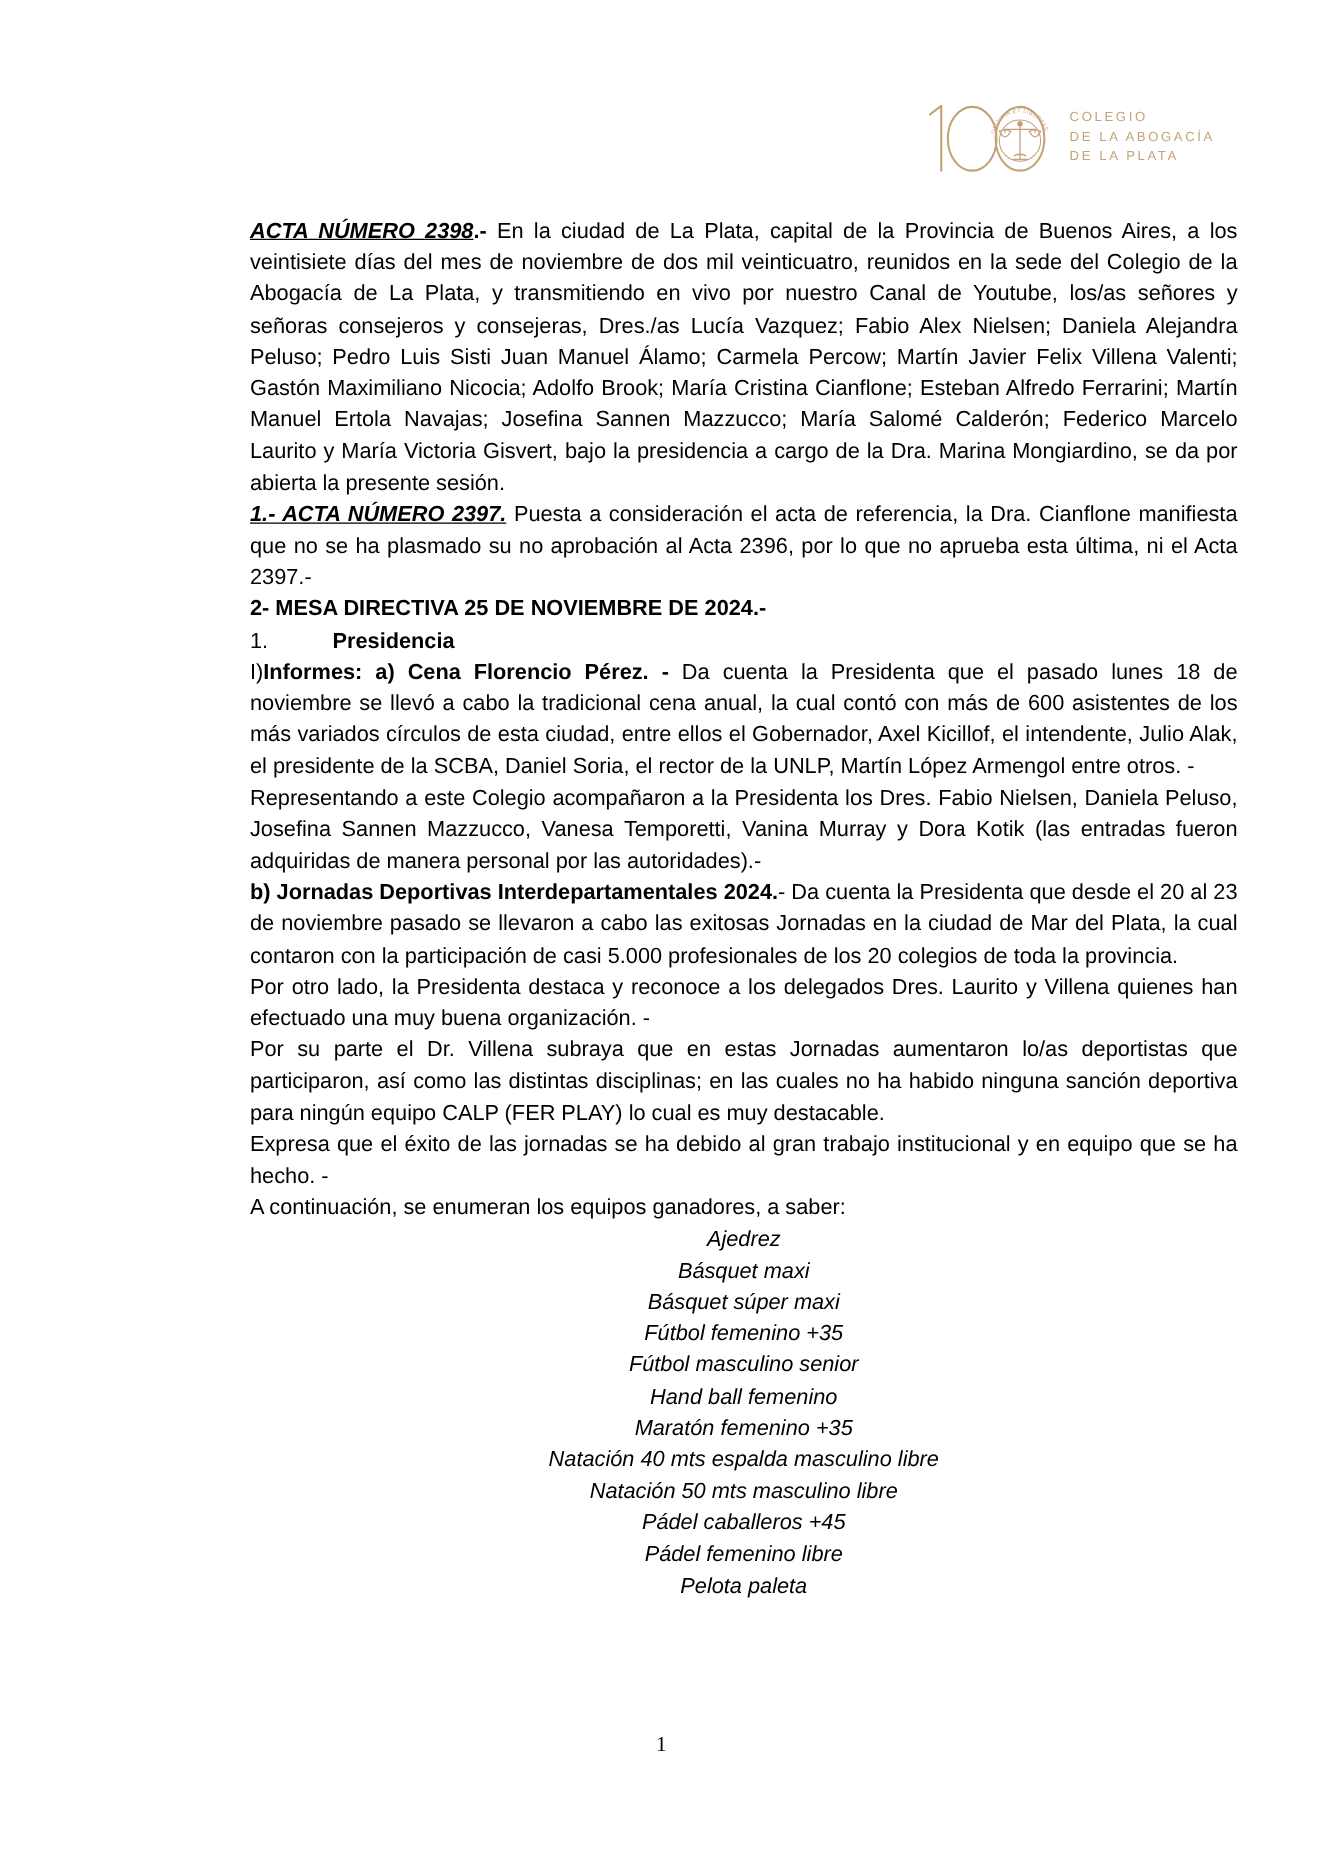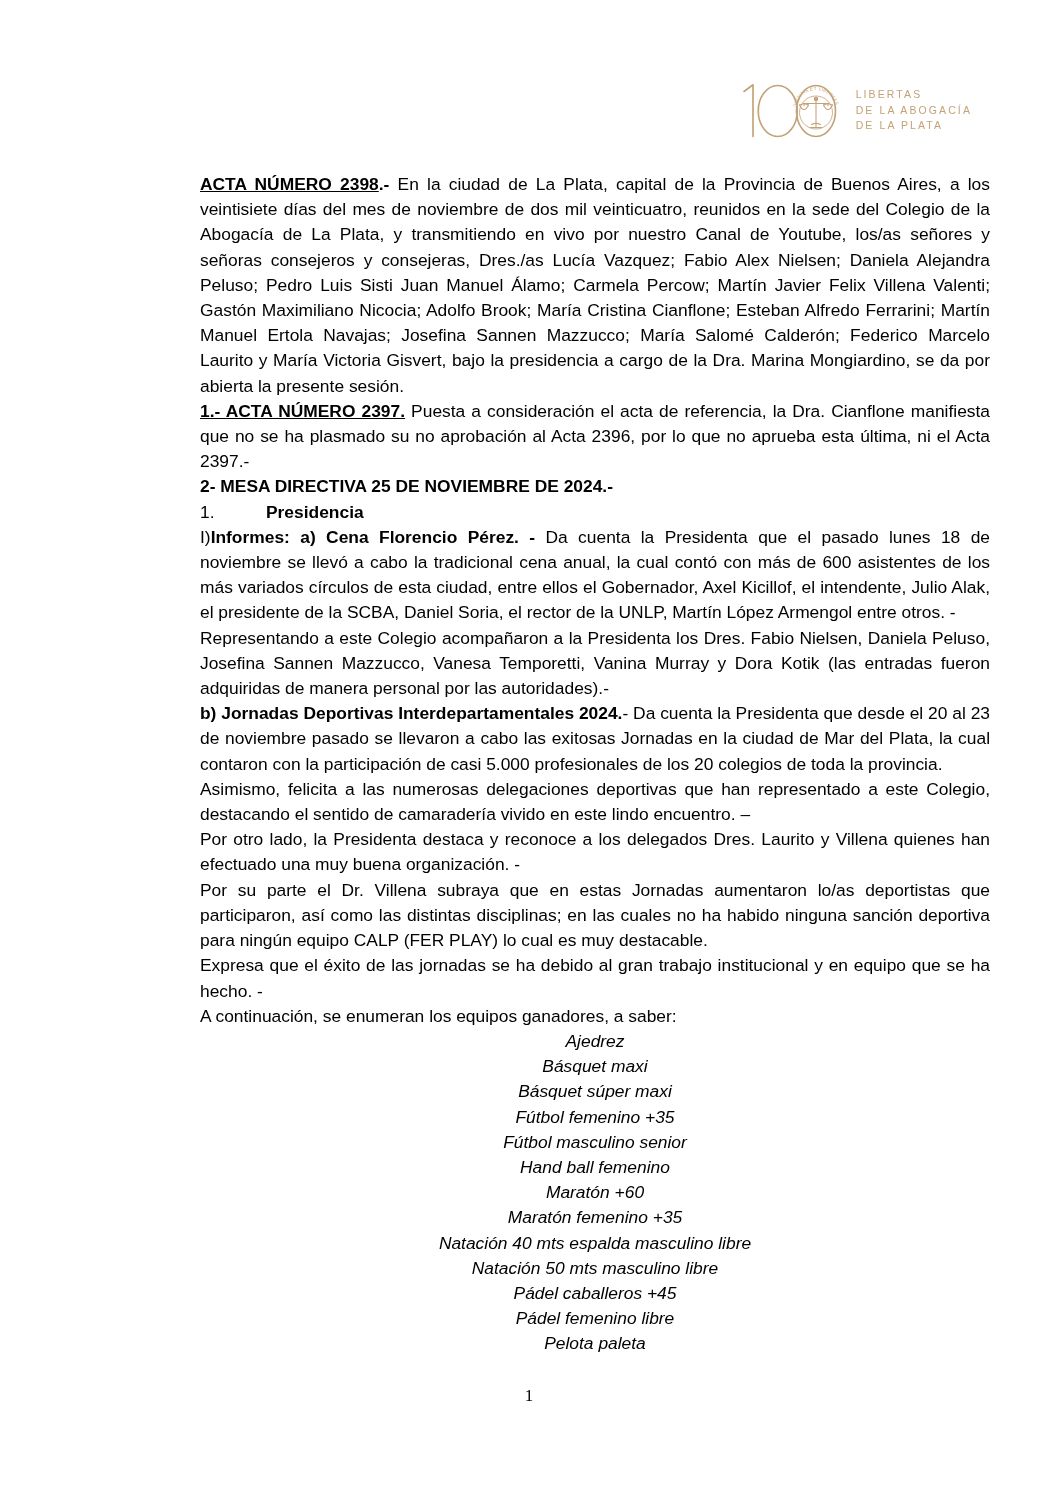--- a/index.html
+++ b/index.html
@@ -63,21 +63,21 @@
     margin: 0;
     text-align: justify;
   }
   .doc p.last-line,
   .doc p.flow > :last-child {
     
   }
   
 
   .b { font-weight: bold; }
-  .bu { font-weight: bold; text-decoration: underline; }
+  .bu { font-weight: bold; text-decoration: underline; font-style: italic; }
 
   .heading-line {
     font-weight: bold;
     text-align: left;
   }
   .num-line {
     display: block;
     text-align: left;
     white-space: pre;
   }
@@ -139,21 +139,21 @@
         <path d="M82 44 Q88 56 94 44" fill="none"></path>
         <path d="M114 44 Q120 56 126 44" fill="none"></path>
         <line x1="88" y1="42" x2="88" y2="45"></line>
         <line x1="120" y1="42" x2="120" y2="45"></line>
         <path d="M96 74 L112 74"></path>
         <path d="M98 70 Q104 67 110 70"></path>
       </g>
     </svg>
 
     <div class="logo-words">
-      <span style="color:#c3a277">LIBERTAS</span>
+      <span style="color:#c3a277">COLEGIO</span>
       <span style="color:#c3a277">DE LA ABOGACÍA</span>
       <span style="color:#c3a277">DE LA PLATA</span>
     </div>
   </div>
 
   <div class="doc">
 
     <p><span class="bu">ACTA NÚMERO 2398</span><span class="b">.-</span><span> En la ciudad de La Plata, capital de la Provincia de Buenos Aires, a los veintisiete días del mes de noviembre de dos mil veinticuatro, reunidos en la sede del Colegio de la Abogacía de La Plata, y transmitiendo en vivo por nuestro Canal de Youtube, los/as señores y señoras consejeros y consejeras, Dres./as Lucía Vazquez; Fabio Alex Nielsen; Daniela Alejandra Peluso; Pedro Luis Sisti Juan Manuel Álamo; Carmela Percow; Martín Javier Felix Villena Valenti; Gastón Maximiliano Nicocia; Adolfo Brook; María Cristina Cianflone; Esteban Alfredo Ferrarini; Martín Manuel Ertola Navajas; Josefina Sannen Mazzucco; María Salomé Calderón; Federico Marcelo Laurito y María Victoria Gisvert, bajo la presidencia a cargo de la Dra. Marina Mongiardino, se da por abierta la presente sesión.</span></p>
 
     <p><span class="bu">1.- ACTA NÚMERO 2397.</span><span> Puesta a consideración el acta de referencia, la Dra. Cianflone manifiesta que no se ha plasmado su no aprobación al Acta 2396, por lo que no aprueba esta última, ni el Acta 2397.-</span></p>
@@ -163,38 +163,36 @@
 
     <p class="num-line"><span class="marker">1.</span><span class="b">Presidencia</span></p>
 
     <p><span class="marker">I)</span><span class="b">Informes: a) Cena Florencio Pérez. -</span><span> Da cuenta la Presidenta que el pasado lunes 18 de noviembre se llevó a cabo la tradicional cena anual, la cual contó con más de 600 asistentes de los más variados círculos de esta ciudad, entre ellos el Gobernador, Axel Kicillof, el intendente, Julio Alak, el presidente de la SCBA, Daniel Soria, el rector de la UNLP, Martín López Armengol entre otros. -</span></p>
 
     <p>Representando a este Colegio acompañaron a la Presidenta los Dres. Fabio Nielsen, Daniela Peluso, Josefina Sannen Mazzucco, Vanesa Temporetti, Vanina Murray y Dora Kotik (las entradas fueron adquiridas de manera personal por las autoridades).-</p>
 
 
     <p><span class="b">b) Jornadas Deportivas Interdepartamentales 2024.</span><span>- Da cuenta la Presidenta que desde el 20 al 23 de noviembre pasado se llevaron a cabo las exitosas Jornadas en la ciudad de Mar del Plata, la cual contaron con la participación de casi 5.000 profesionales de los 20 colegios de toda la provincia.</span></p>
 
-    <p>Asimismo, felicita a las numerosas delegaciones deportivas que han representado a este Colegio, destacando el sentido de camaradería vivido en este lindo encuentro. –</p>
 
     <p>Por otro lado, la Presidenta destaca y reconoce a los delegados Dres. Laurito y Villena quienes han efectuado una muy buena organización. -</p>
 
     <p>Por su parte el Dr. Villena subraya que en estas Jornadas aumentaron lo/as deportistas que participaron, así como las distintas disciplinas; en las cuales no ha habido ninguna sanción deportiva para ningún equipo CALP (FER PLAY) lo cual es muy destacable.</p>
 
     <p>Expresa que el éxito de las jornadas se ha debido al gran trabajo institucional y en equipo que se ha hecho. -</p>
 
     <p>A continuación, se enumeran los equipos ganadores, a saber:</p>
 
     <div>
       <span class="sport">Ajedrez</span>
       <span class="sport">Básquet maxi</span>
       <span class="sport">Básquet súper maxi</span>
       <span class="sport">Fútbol femenino +35</span>
       <span class="sport">Fútbol masculino senior</span>
       <span class="sport">Hand ball femenino</span>
-      <span class="sport">Maratón +60</span>
       <span class="sport">Maratón femenino +35</span>
       <span class="sport">Natación 40 mts espalda masculino libre</span>
       <span class="sport">Natación 50 mts masculino libre</span>
       <span class="sport">Pádel caballeros +45</span>
       <span class="sport">Pádel femenino libre</span>
       <span class="sport">Pelota paleta</span>
     </div>
 
   </div>
 

